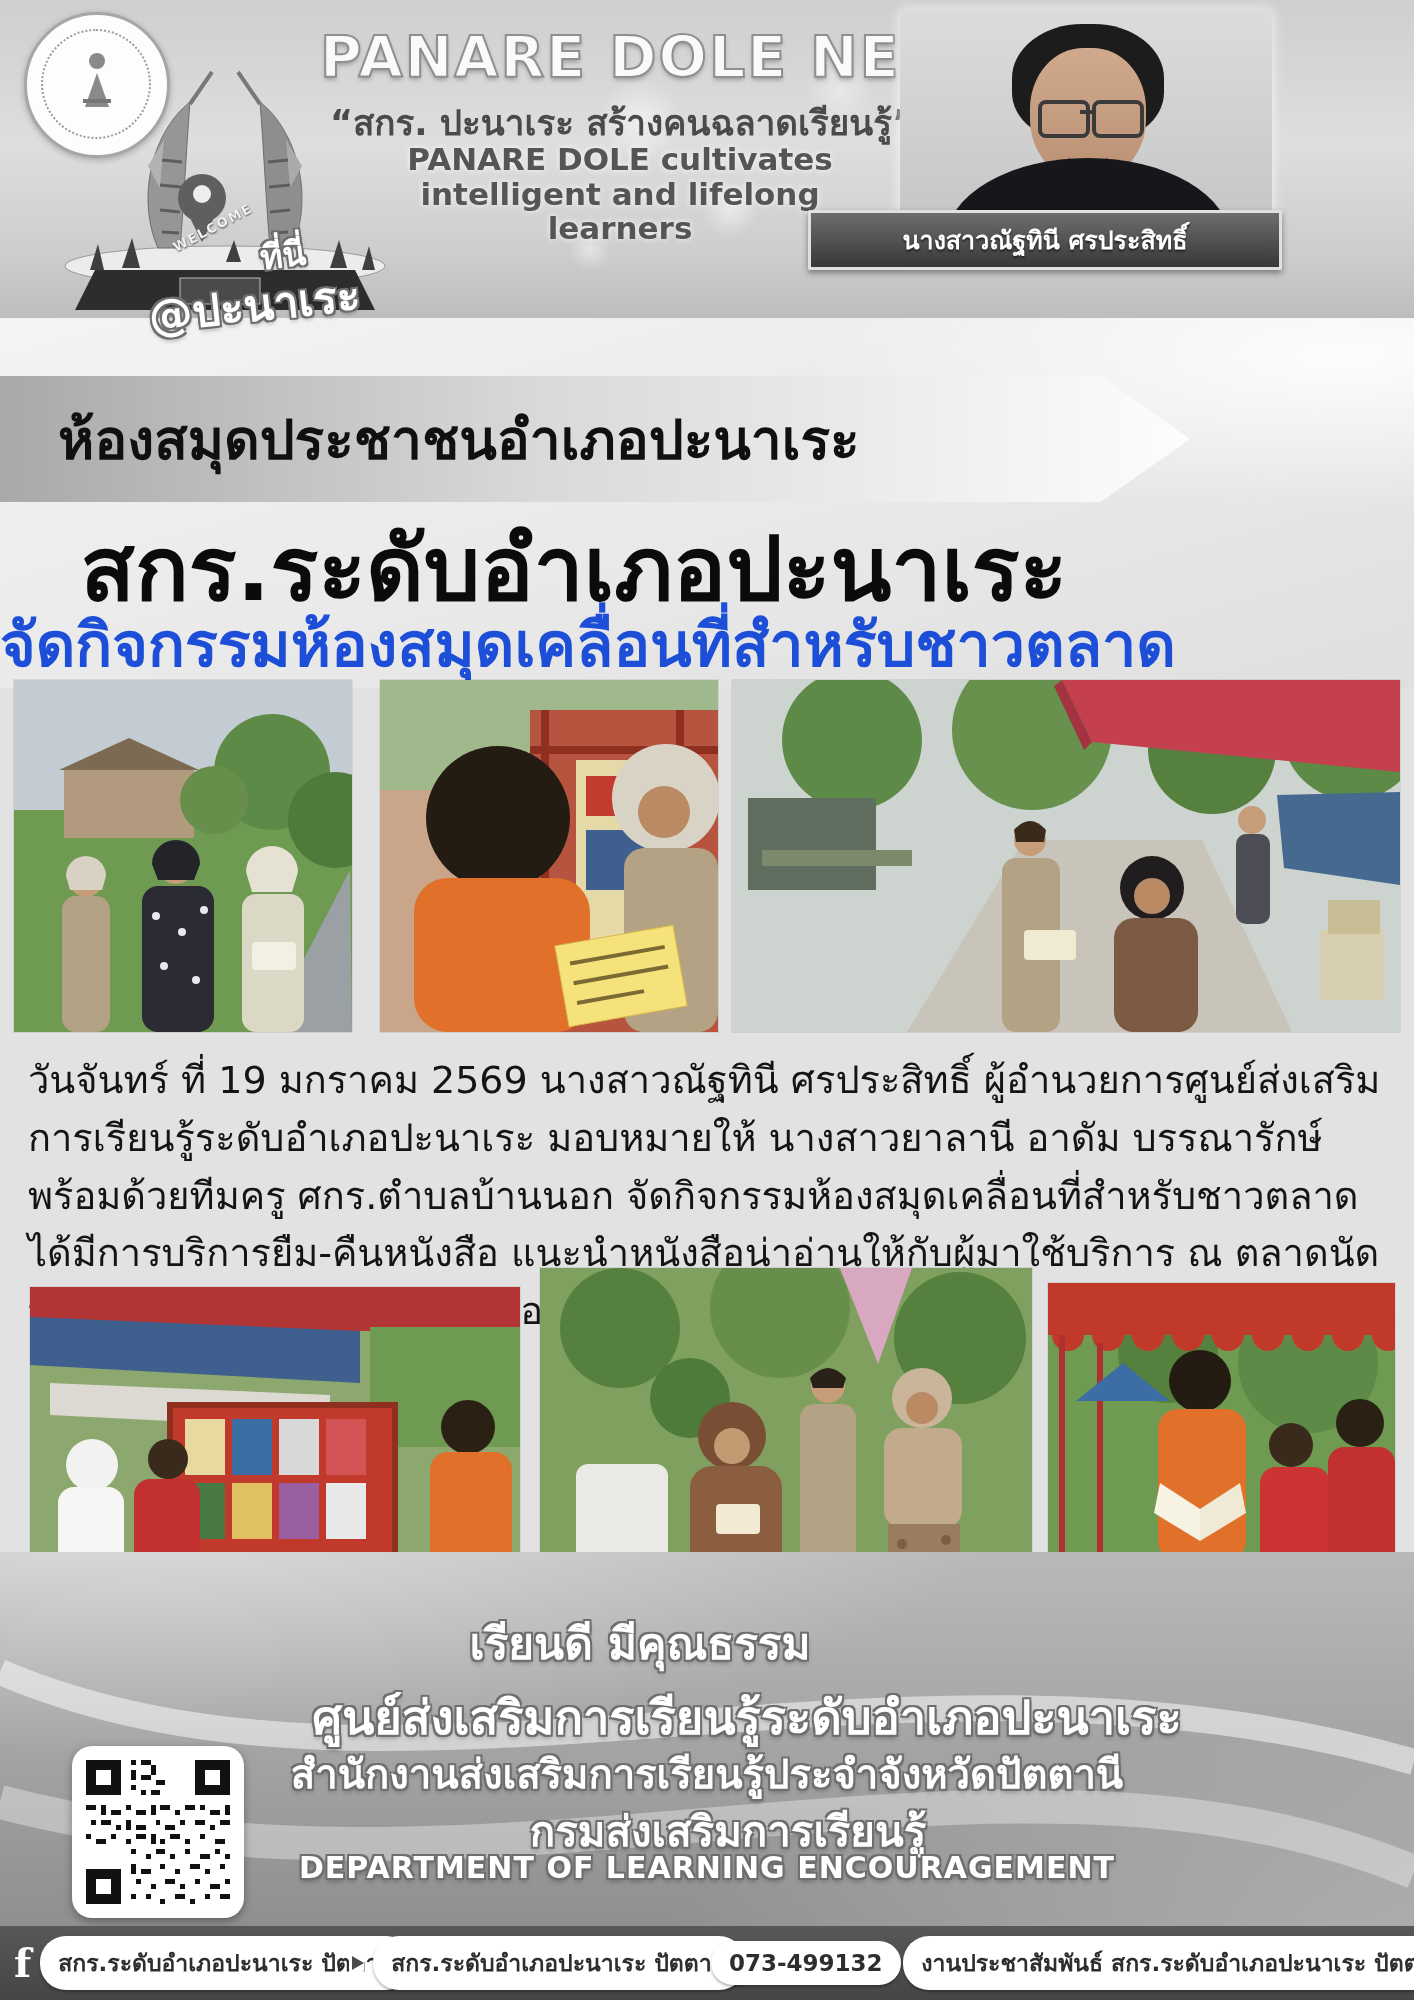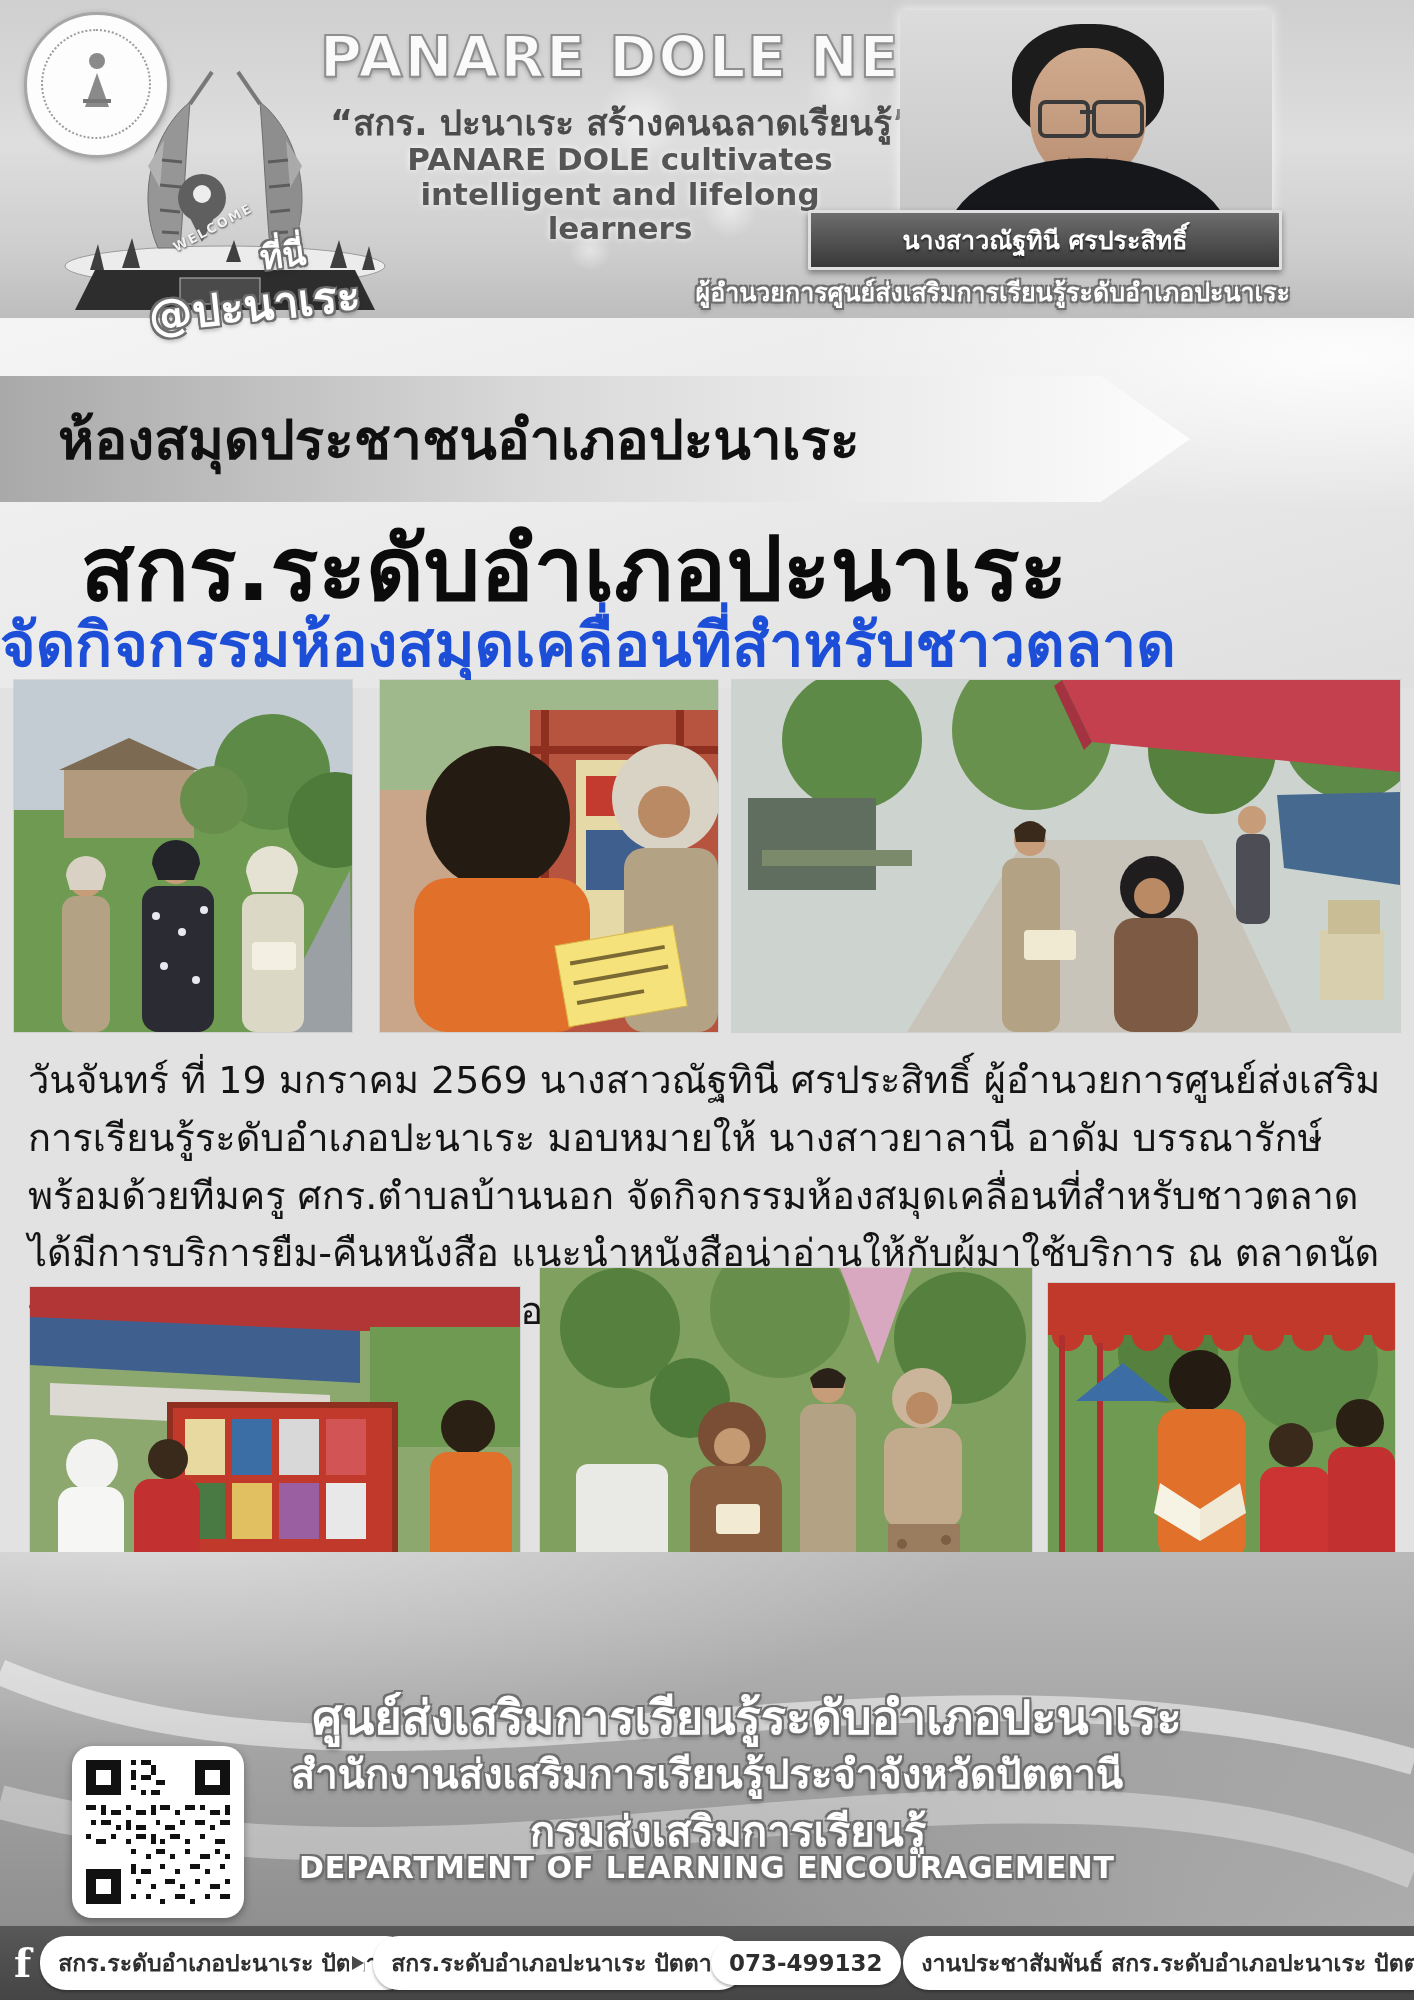--- a/index.html
+++ b/index.html
@@ -177,21 +177,20 @@
     <div class="hair"></div>
     <div class="face">
       <div class="glass l"></div>
       <div class="glass r"></div>
       <div class="bridge"></div>
       <div class="smile"></div>
     </div>
     <div class="suit"></div>
   </div>
   <div class="abs name-badge">นางสาวณัฐทินี ศรประสิทธิ์</div>
-  <div class="abs dir-title ow">ผู้อำนวยการศูนย์ส่งเสริมการเรียนรู้ระดับอำเภอปะนาเระ</div>
 
   <div class="abs ribbon">
     <span class="ribbon-text">ห้องสมุดประชาชนอำเภอปะนาเระ</span>
   </div>
   <div class="abs headline">สกร.ระดับอำเภอปะนาเระ</div>
   <div class="abs subhead">จัดกิจกรรมห้องสมุดเคลื่อนที่สำหรับชาวตลาด</div>
 
   <div class="abs photo" style="left:14px;top:680px;width:338px;height:352px;">
     <svg viewBox="0 0 338 352" preserveAspectRatio="none">
       <rect width="338" height="150" fill="#c3ccd2"></rect>
@@ -376,20 +375,21 @@
         </g>
     </svg>
   </div>
 
   <div class="abs silver"></div>
   <svg class="abs swoosh" viewBox="0 0 1414 374">
     <path d="M0 120 C400 290 900 60 1414 210" stroke="rgba(255,255,255,.5)" stroke-width="26" fill="none"></path>
     <path d="M0 250 C500 380 1000 150 1414 320" stroke="rgba(255,255,255,.35)" stroke-width="34" fill="none"></path>
   </svg>
 
+  <div class="abs motto ow">เรียนดี มีคุณธรรม</div>
   <div class="abs org1 ow">ศูนย์ส่งเสริมการเรียนรู้ระดับอำเภอปะนาเระ</div>
   <div class="abs org2 ow">สำนักงานส่งเสริมการเรียนรู้ประจำจังหวัดปัตตานี</div>
   <div class="abs org3 ow">กรมส่งเสริมการเรียนรู้</div>
   <div class="abs org3en ow">DEPARTMENT OF LEARNING ENCOURAGEMENT</div>
 
   <div class="abs qr">
     <svg viewBox="0 0 29 29" shape-rendering="crispEdges">
       <g fill="#111">
         <path d="M0 0h7v7h-7z M2 2h3v3h-3z M22 0h7v7h-7z M24 2h3v3h-3z M0 22h7v7h-7z M2 24h3v3h-3z" fill-rule="evenodd"></path>
         <rect x="9" y="0" width="1" height="1"></rect>

